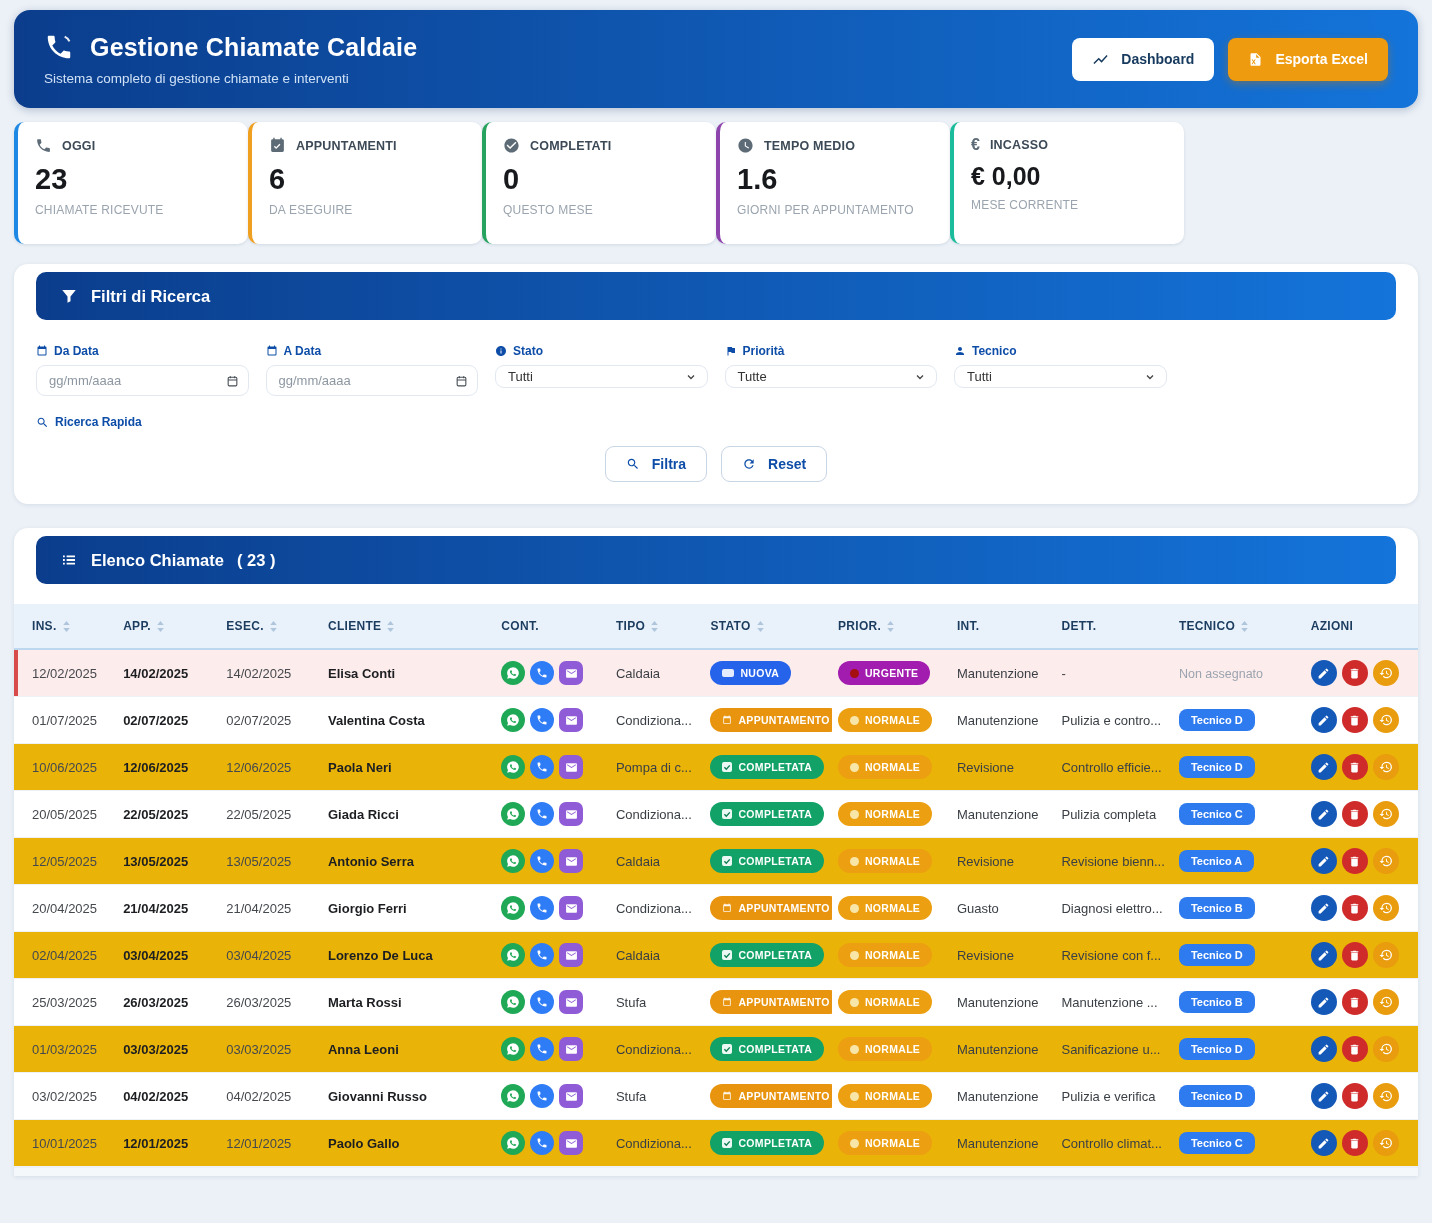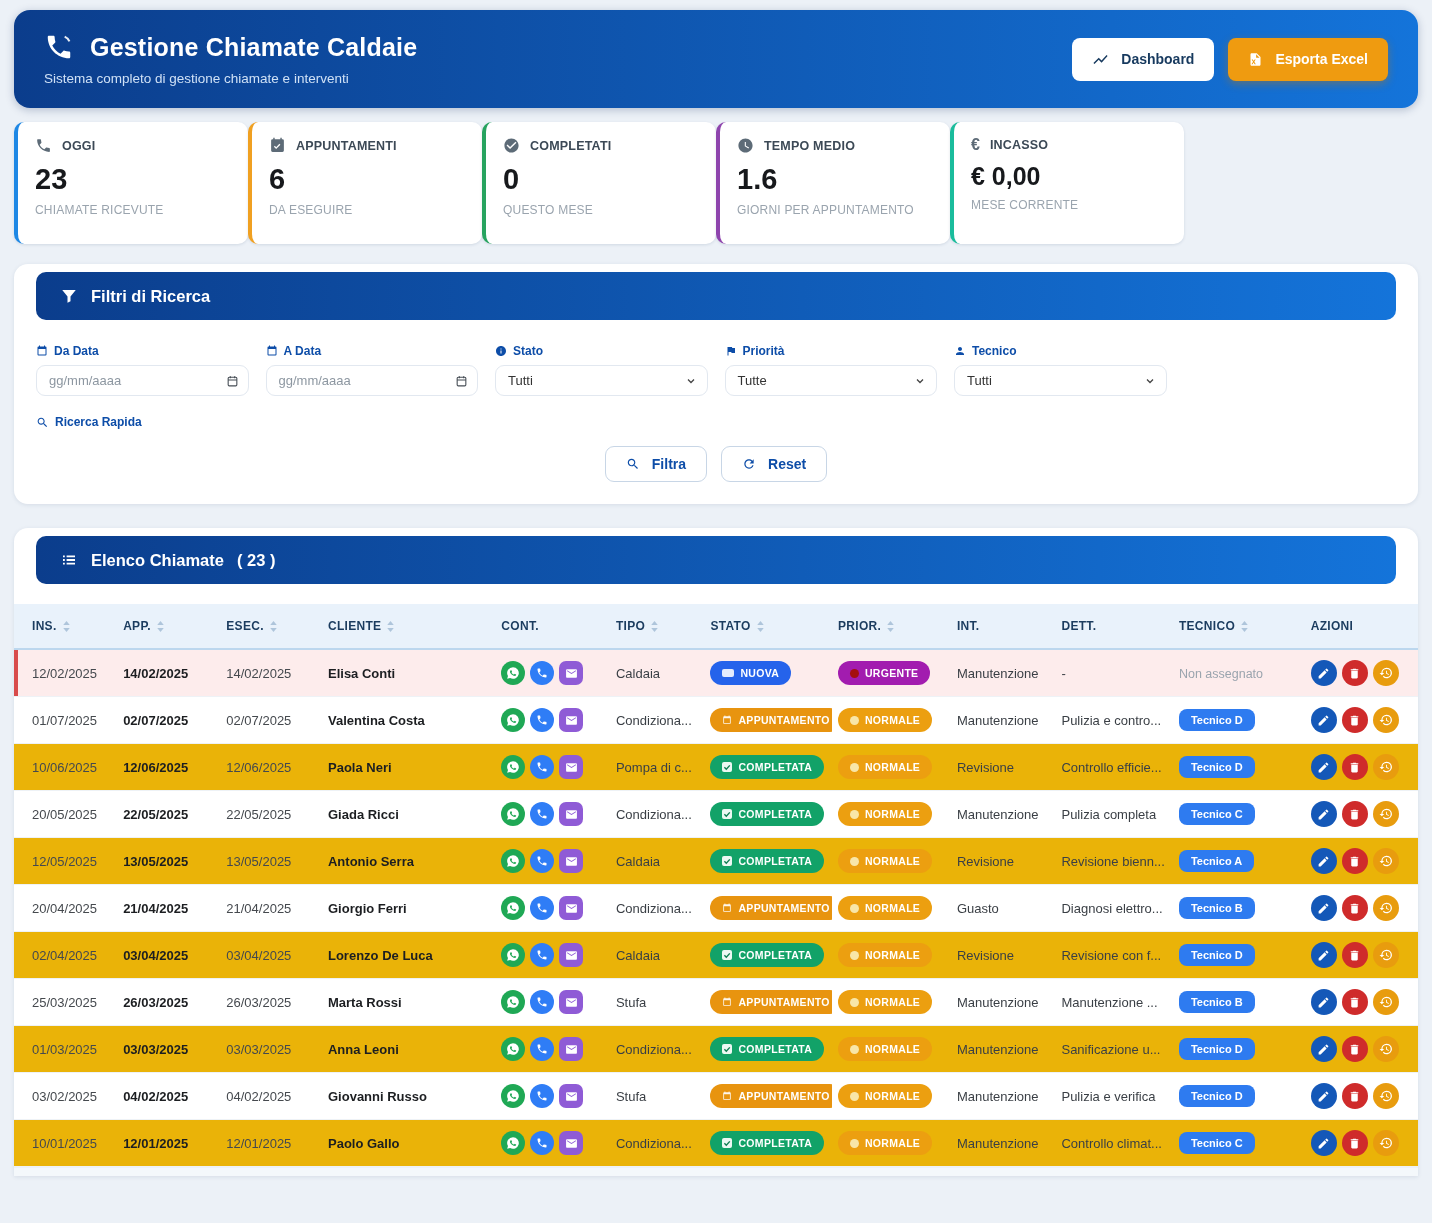--- a/index.html
+++ b/index.html
@@ -56,21 +56,21 @@
   .input-wrap{ position:relative; }
   .text-input{
     width:100%; height:31px; border:1.5px solid #e2e8f0; border-radius:9px;
     padding:0 12px; font-size:13px; color:#333; outline:none;
     font-family:"Liberation Sans",sans-serif; background:#fff;
   }
   .text-input::placeholder{ color:#8d97a1; }
   .input-ico{ position:absolute; right:10px; top:50%; transform:translateY(-50%);
       color:#454c54; pointer-events:none; display:flex; }
   .f-select{
-    height:31px; border:1.5px solid #e2e8f0; border-radius:9px; background:#fff;
+    height:23px; border:1.5px solid #e2e8f0; border-radius:9px; background:#fff;
     display:flex; align-items:center; justify-content:space-between;
     padding:0 10px 0 12px; font-size:13px; color:#333; cursor:pointer;
   }
   .search-row{ margin-top:19px; }
   .btn-row{ display:flex; justify-content:center; gap:14px; margin-top:17px; }
   .btn-light{ background:#fff; border:1.5px solid #c8d6e6; color:#0d4da8;
       padding:9px 20px; border-radius:9px; font-size:14px; }
 
   
   .table-panel{ padding:8px 0 0; border-radius:14px 14px 0 0; margin-top:24px;

